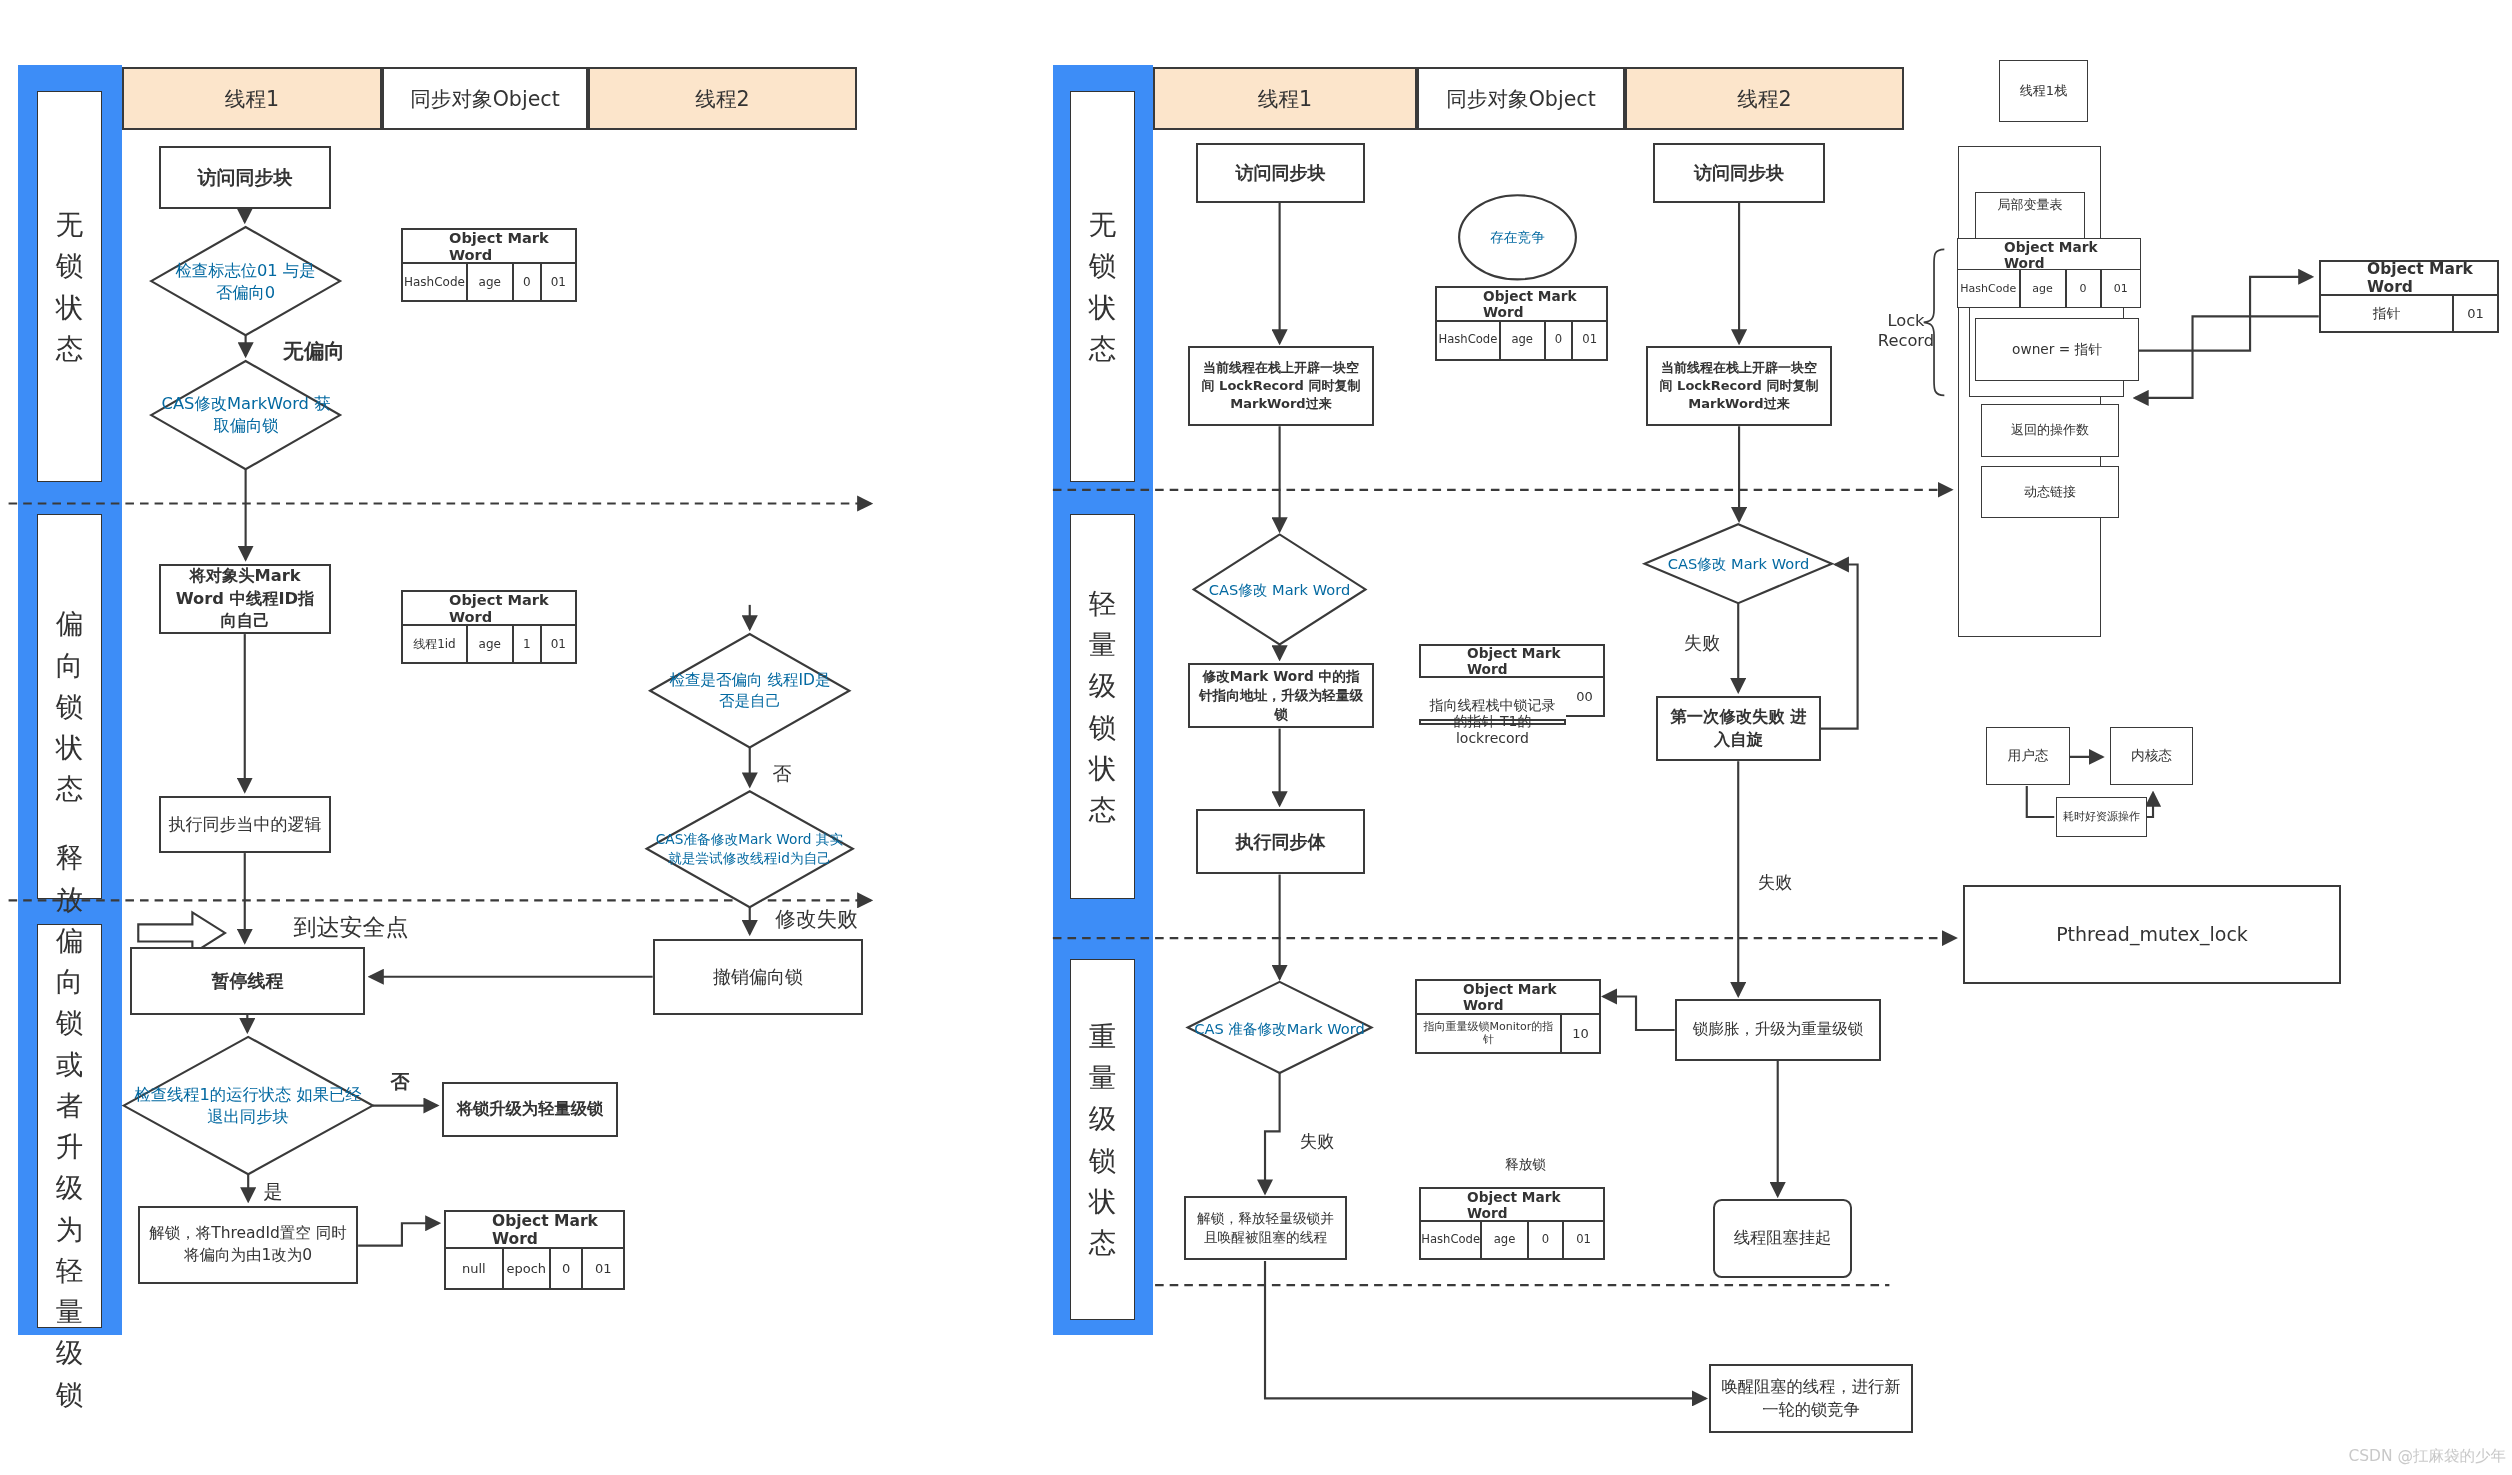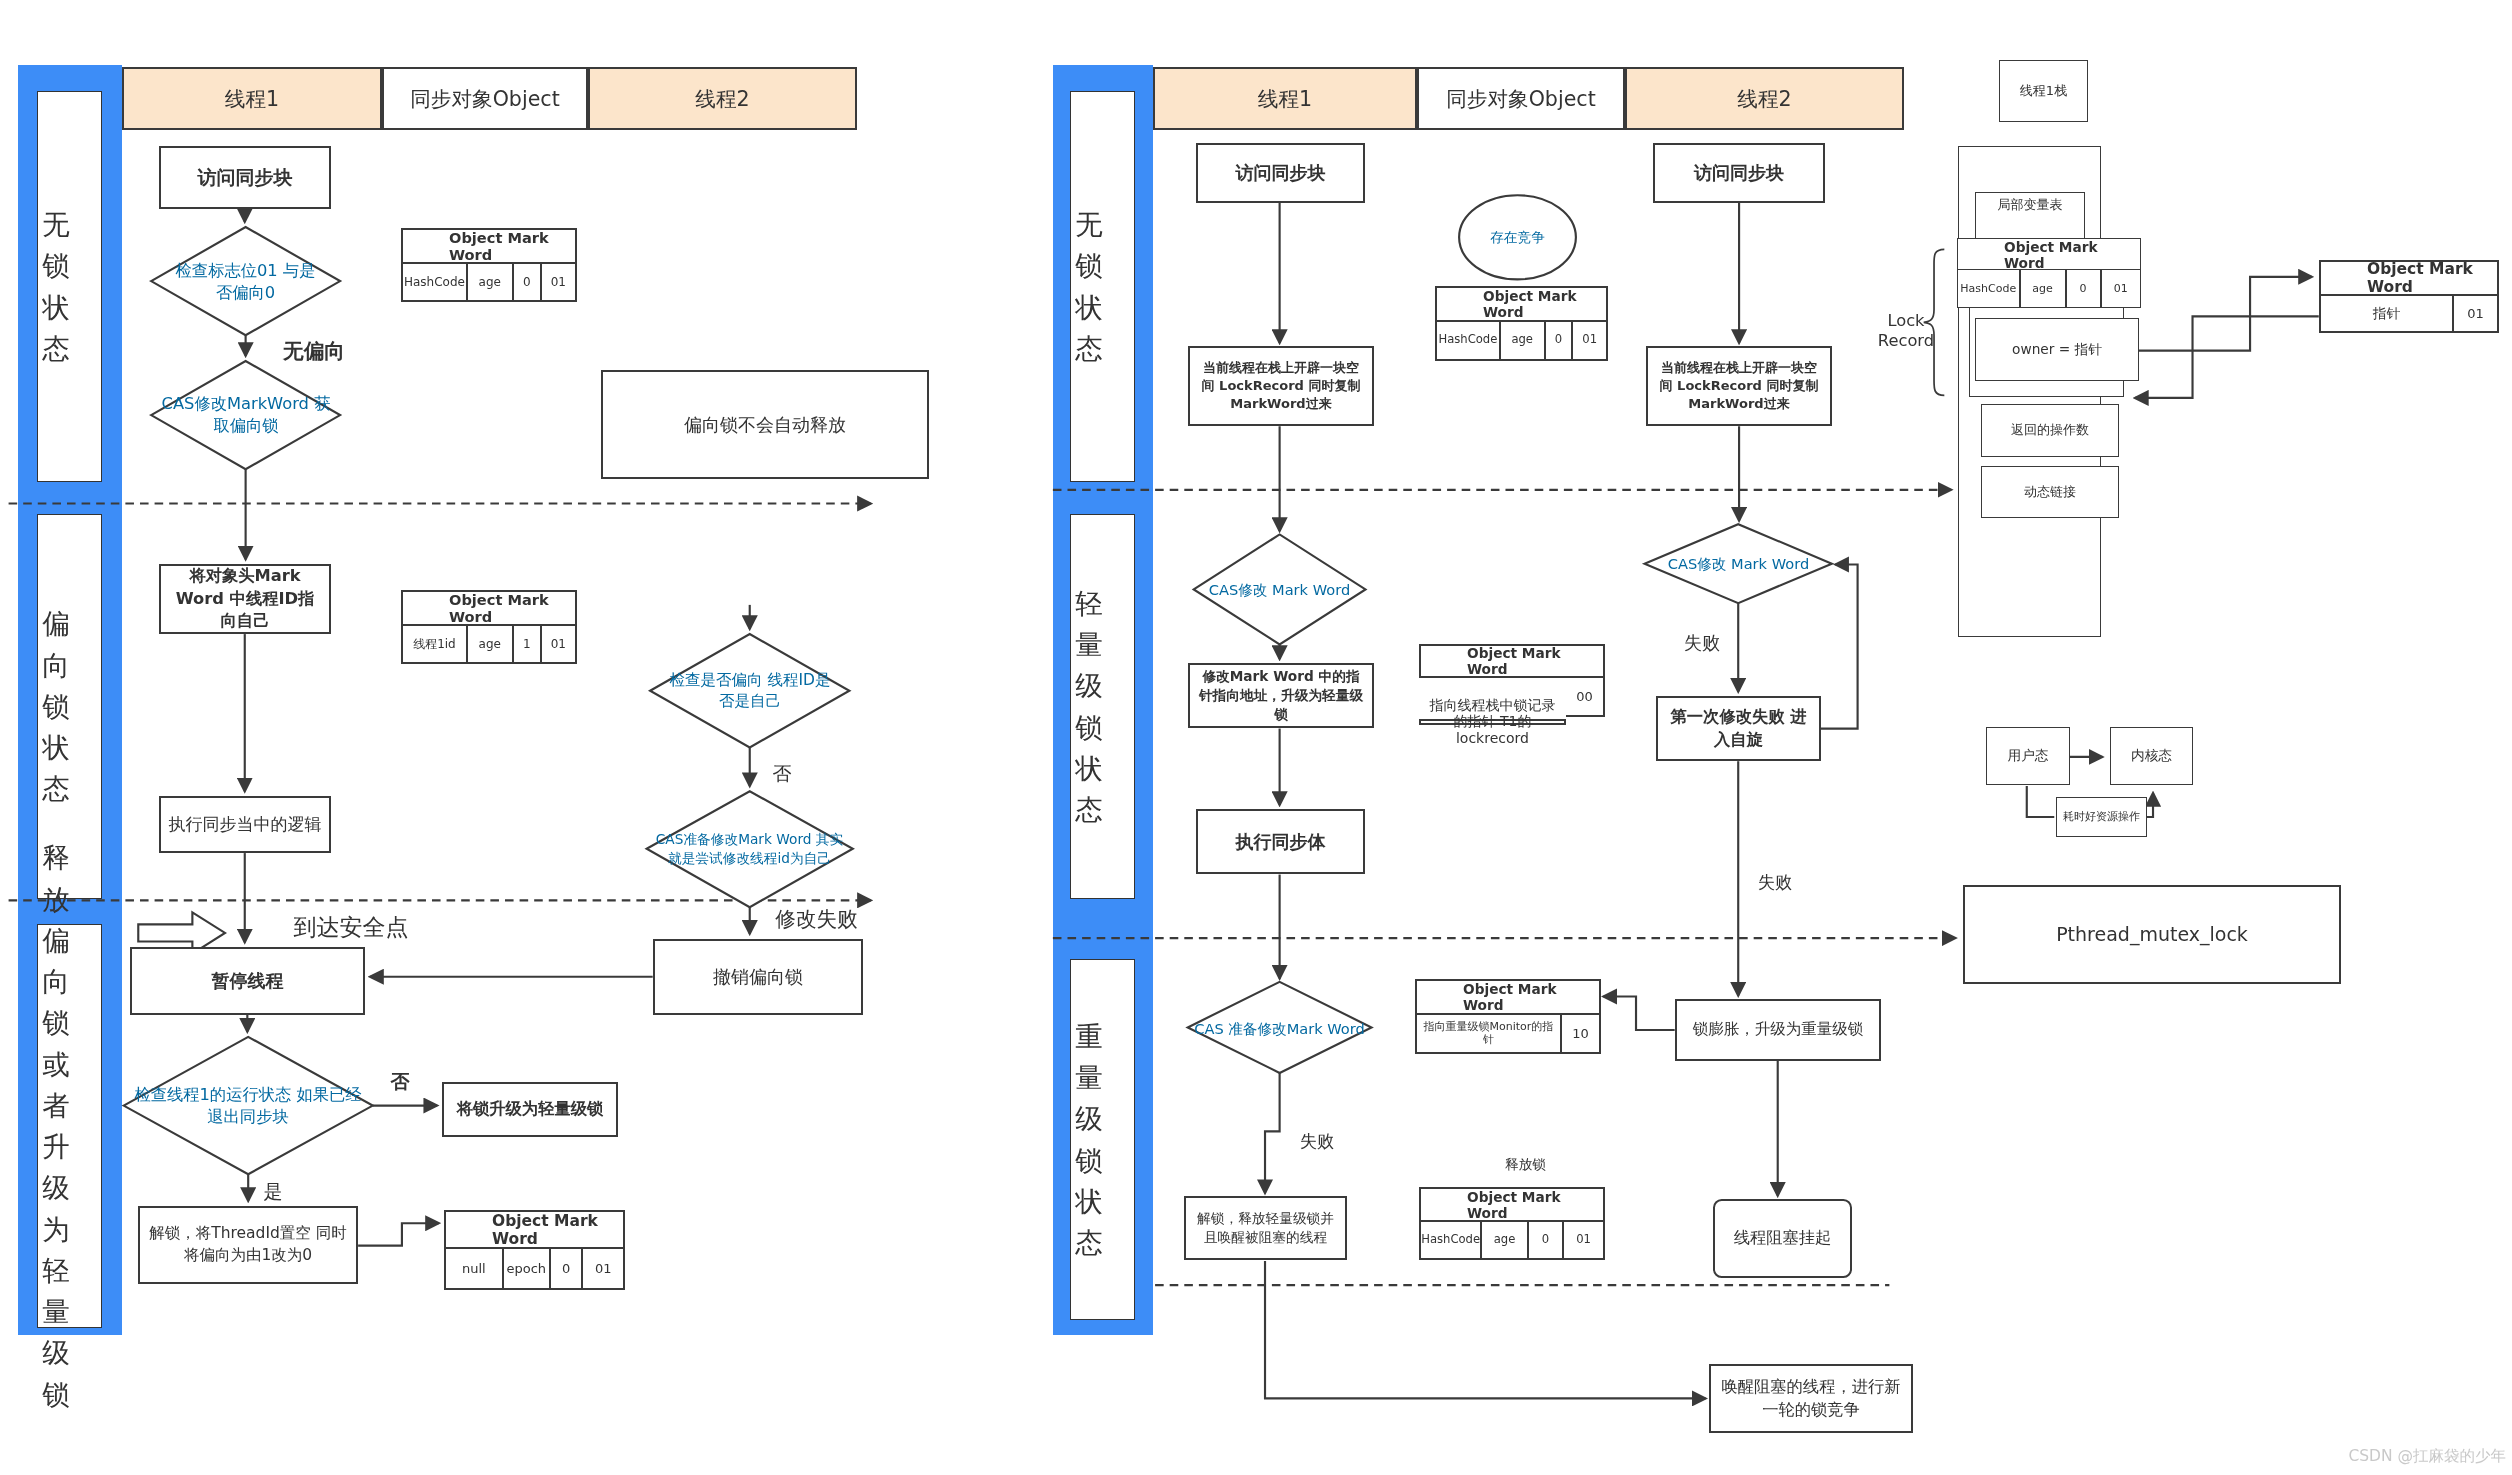--- a/index.html
+++ b/index.html
@@ -1,20 +1,20 @@
 <!DOCTYPE html>
 <html style="font-size:13.7px"><head>
 <meta charset="utf-8">
 <style>
   html,body{margin:0;padding:0;background:#fff;}
   #canvas{position:relative;width:2512px;height:1476px;background:#fff;overflow:hidden;
           font-family:"DejaVu Sans","Liberation Sans",sans-serif;color:#333;}
   .bluebar{position:absolute;background:#3d8df7;}
   .state{position:absolute;background:#fff;border:1.7px solid #333;display:flex;align-items:center;
-         justify-content:center;text-align:left;font-size:27.5px;line-height:1.5;padding:0 4.3px;box-sizing:border-box;}
+         justify-content:center;text-align:center;font-size:27.5px;line-height:1.5;padding:0 4.3px;box-sizing:border-box;}
   .hdr{position:absolute;border:2.6px solid #3a3a3a;display:flex;align-items:center;justify-content:center;
        font-weight:normal;font-size:20.6px;box-sizing:border-box;background:#fff;text-align:right;}
   .peach{background:#fce5cb;}
   .box{position:absolute;background:#fff;border:2.1px solid #3a3a3a;display:flex;align-items:center;
        justify-content:center;text-align:center;box-sizing:border-box;line-height:1.4;padding:3.4px 6.9px;}
   .round{border-radius:8.6px;}
   .lbl{position:absolute;display:flex;align-items:center;justify-content:center;text-align:center;line-height:1.25;}
   .dtext{position:absolute;display:flex;align-items:center;justify-content:center;text-align:center;
          color:#0369a1;line-height:1.35;}
   .tbl{position:absolute;box-sizing:border-box;}
@@ -121,21 +121,20 @@
   <div class="tbl" style="left:401px;top:228px;width:176px;">
     <div class="hd" style="height:36px;font-size:14.6px;">Object Mark Word</div>
     <div class="row" style="height:40px;font-size:12px;">
       <div class="cell" style="width:38%;">HashCode</div>
       <div class="cell" style="width:26%;">age</div>
       <div class="cell" style="width:16%;">0</div>
       <div class="cell" style="width:20%;">01</div>
     </div>
   </div>
 
-  <div class="box" style="left:601px;top:370px;width:328px;height:109px;font-size:18px;">偏向锁不会自动释放</div>
 
   <div class="box" style="left:159px;top:564px;width:172px;height:70px;font-size:16.3px;font-weight:bold;">将对象头Mark Word 中线程ID指向自己</div>
 
   <div class="tbl" style="left:401px;top:590px;width:176px;">
     <div class="hd" style="height:36px;font-size:14.6px;">Object Mark Word</div>
     <div class="row" style="height:40px;font-size:12px;">
       <div class="cell" style="width:38%;">线程1id</div>
       <div class="cell" style="width:26%;">age</div>
       <div class="cell" style="width:16%;">1</div>
       <div class="cell" style="width:20%;">01</div>

